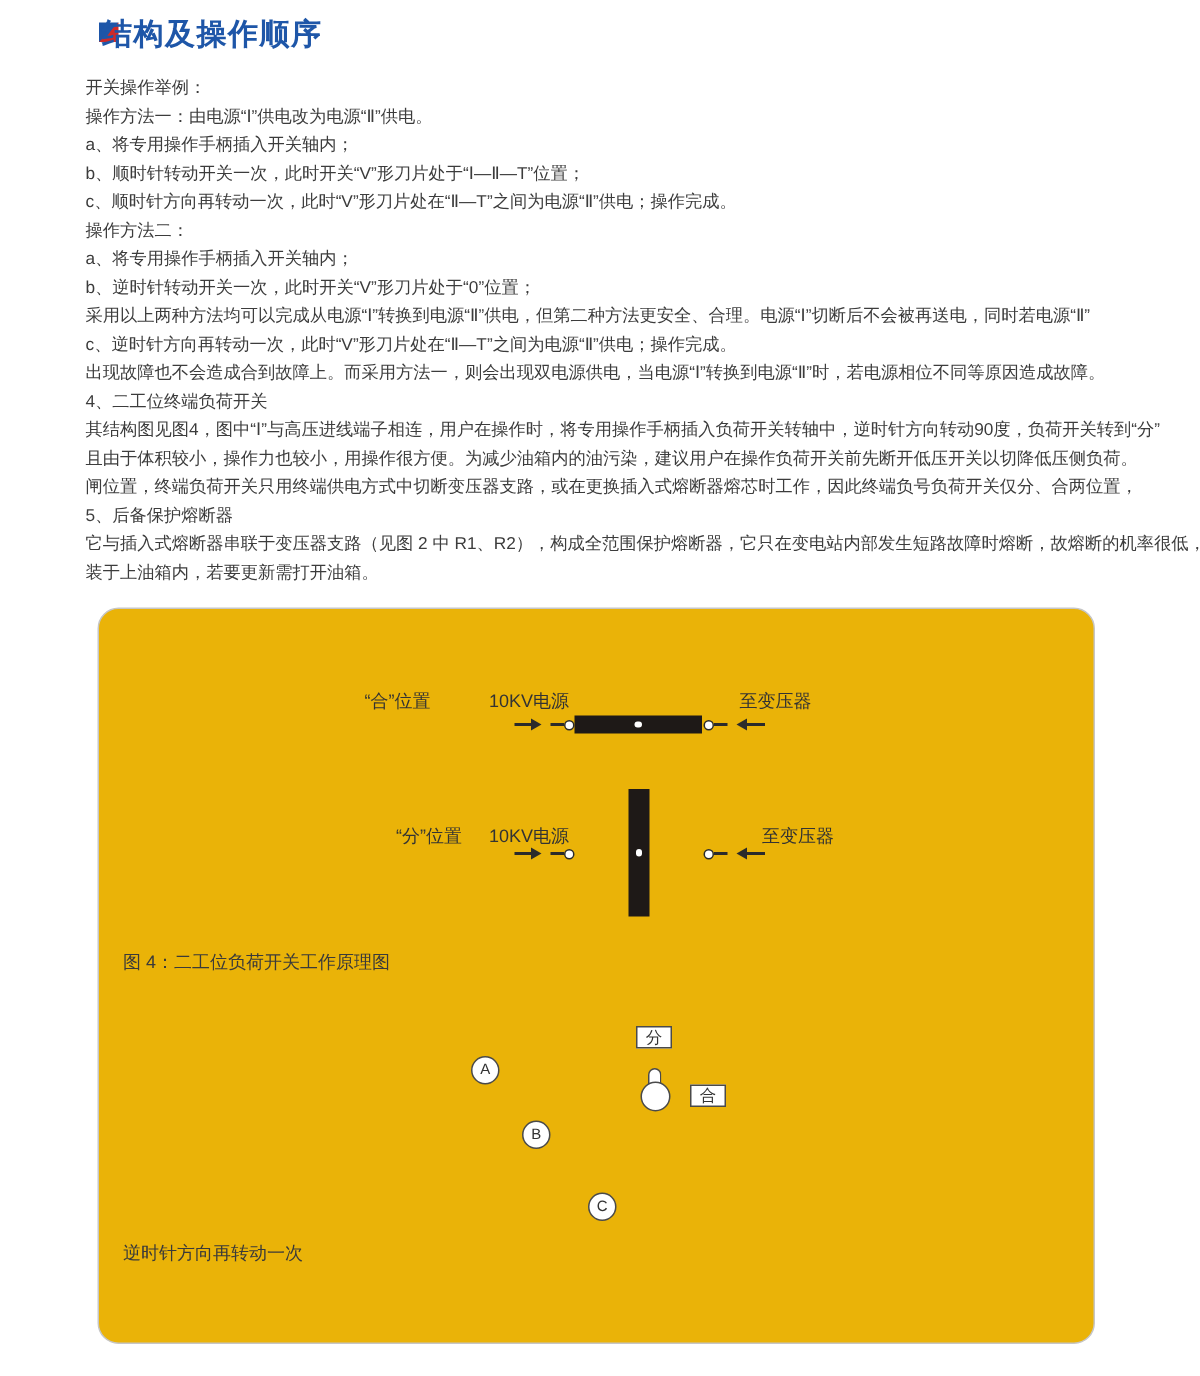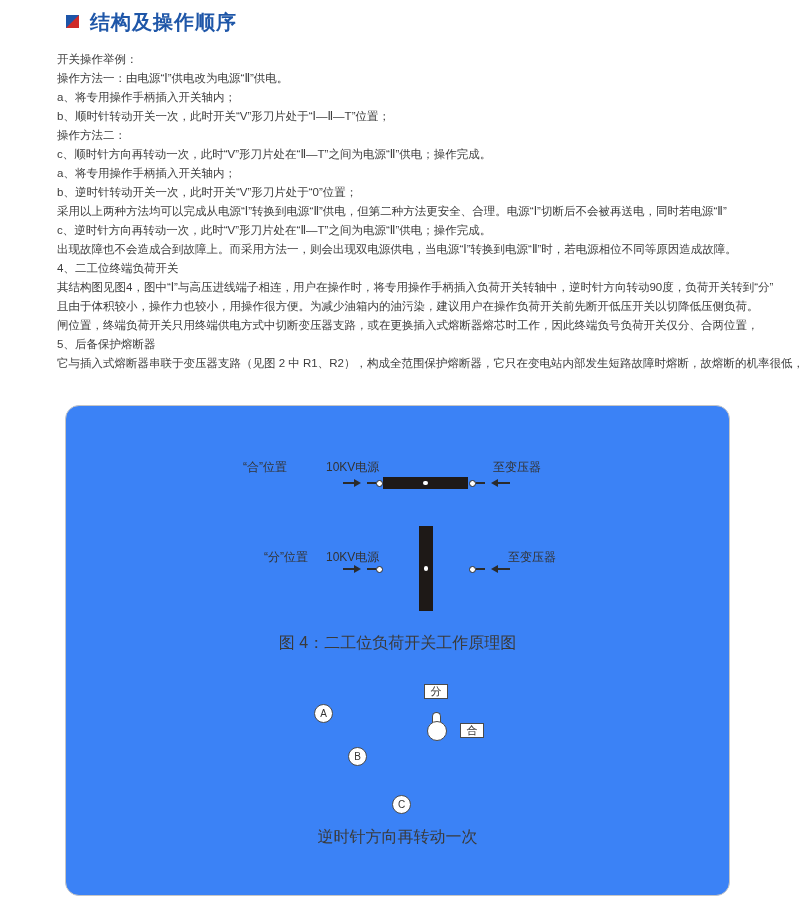--- a/index.html
+++ b/index.html
@@ -7,48 +7,48 @@
     width:800px;height:917px;position:relative;background:#ffffff;
     font-family:"Liberation Sans","DejaVu Sans",sans-serif;
     color:#3c3c3c;overflow:hidden;
   }
   
   .hdr-icon{
     position:absolute;left:66px;top:15px;width:13px;height:13px;
     background:linear-gradient(135deg,#1d55a8 49.5%,#cf2a28 50.5%);
   }
   .hdr-title{
-    position:absolute;left:90px;top:9px;margin:0;
+    position:absolute;left:68px;top:9px;margin:0;
     font-size:20px;font-weight:bold;color:#1e56a8;letter-spacing:1px;
   }
   
   .body-text{
     position:absolute;left:57px;top:50px;width:700px;
     font-size:11.5px;line-height:19px;color:#3c3c3c;
   }
   .tline{height:19px;white-space:nowrap;}
   
   .figure-box{
     position:absolute;left:65px;top:405px;width:663px;height:489px;
-    border:1px solid #c6c6c6;border-radius:14px;background:#3b82f6;
+    border:1px solid #c6c6c6;border-radius:14px;background:#eab308;
   }
   .fig-label{position:absolute;font-size:12px;color:#333;white-space:nowrap;}
   .bar{position:absolute;background:#1e1917;}
   .bar-dot{
     position:absolute;left:50%;top:50%;width:4.5px;height:4.5px;margin:-2.25px 0 0 -2.25px;
     background:#fff;border-radius:50%;
   }
   .contact{position:absolute;display:flex;align-items:center;height:10px;}
   .seg{height:1.5px;background:#2b2b2b;}
   .tail-l{width:11px;} .lead{width:9px;} .tail-r{width:12px;}
   .gap6{width:6px;height:1px;}
   .tri-r{width:0;height:0;border-left:7px solid #2b2b2b;border-top:4px solid transparent;border-bottom:4px solid transparent;}
   .tri-l{width:0;height:0;border-right:7px solid #2b2b2b;border-top:4px solid transparent;border-bottom:4px solid transparent;}
   .ring{width:7px;height:7px;border:1.4px solid #2b2b2b;border-radius:50%;background:#fff;box-sizing:border-box;}
-  .fig-caption{position:absolute;left:0;width:663px;text-align:center;font-size:16px;color:#3a3a3a;}
+  .fig-caption{position:absolute;left:16px;width:663px;font-size:12px;color:#3a3a3a;}
   
   .tag-box{
     position:absolute;width:24px;height:15px;border:1px solid #4a4a4a;box-sizing:border-box;
     display:flex;align-items:center;justify-content:center;font-size:11px;color:#333;background:#fff;
   }
   .marker{
     position:absolute;width:19px;height:19px;border:1.1px solid #4a4a4a;border-radius:50%;box-sizing:border-box;
     display:flex;align-items:center;justify-content:center;font-size:10px;color:#333;background:#fff;
   }
   .knob-stem{
@@ -66,33 +66,34 @@
 <div>
   <span class="hdr-icon"></span>
   <h1 class="hdr-title">结构及操作顺序</h1>
 </div>
 
 <div class="body-text">
   <div class="tline">开关操作举例：</div>
   <div class="tline">操作方法一：由电源“Ⅰ”供电改为电源“Ⅱ”供电。</div>
   <div class="tline">a、将专用操作手柄插入开关轴内；</div>
   <div class="tline">b、顺时针转动开关一次，此时开关“V”形刀片处于“Ⅰ—Ⅱ—T”位置；</div>
+  <div class="tline">c、顺时针方向再转动一次，此时“V”形刀片处在“Ⅱ—T”之间为电源“Ⅱ”供电；操作完成。</div>
   <div class="tline">操作方法二：</div>
-  <div class="tline">c、顺时针方向再转动一次，此时“V”形刀片处在“Ⅱ—T”之间为电源“Ⅱ”供电；操作完成。</div>
   <div class="tline">a、将专用操作手柄插入开关轴内；</div>
   <div class="tline">b、逆时针转动开关一次，此时开关“V”形刀片处于“0”位置；</div>
   <div class="tline">采用以上两种方法均可以完成从电源“Ⅰ”转换到电源“Ⅱ”供电，但第二种方法更安全、合理。电源“Ⅰ”切断后不会被再送电，同时若电源“Ⅱ”</div>
   <div class="tline">c、逆时针方向再转动一次，此时“V”形刀片处在“Ⅱ—T”之间为电源“Ⅱ”供电；操作完成。</div>
   <div class="tline">出现故障也不会造成合到故障上。而采用方法一，则会出现双电源供电，当电源“Ⅰ”转换到电源“Ⅱ”时，若电源相位不同等原因造成故障。</div>
   <div class="tline">4、二工位终端负荷开关</div>
   <div class="tline">其结构图见图4，图中“Ⅰ”与高压进线端子相连，用户在操作时，将专用操作手柄插入负荷开关转轴中，逆时针方向转动90度，负荷开关转到“分”</div>
   <div class="tline">且由于体积较小，操作力也较小，用操作很方便。为减少油箱内的油污染，建议用户在操作负荷开关前先断开低压开关以切降低压侧负荷。</div>
   <div class="tline">闸位置，终端负荷开关只用终端供电方式中切断变压器支路，或在更换插入式熔断器熔芯时工作，因此终端负号负荷开关仅分、合两位置，</div>
   <div class="tline">5、后备保护熔断器</div>
   <div class="tline">它与插入式熔断器串联于变压器支路（见图 2 中 R1、R2），构成全范围保护熔断器，它只在变电站内部发生短路故障时熔断，故熔断的机率很低，</div>
+  <div class="tline">装于上油箱内，若要更新需打开油箱。</div>
 </div>
 
 <div class="figure-box">
 
   <span class="fig-label" style="left:177px;top:53px;">“合”位置</span>
   <span class="fig-label" style="left:260px;top:53px;">10KV电源</span>
   <span class="fig-label" style="left:427px;top:53px;">至变压器</span>
 
   <div class="contact" style="left:277px;top:72px;">
     <span class="seg tail-l"></span>

